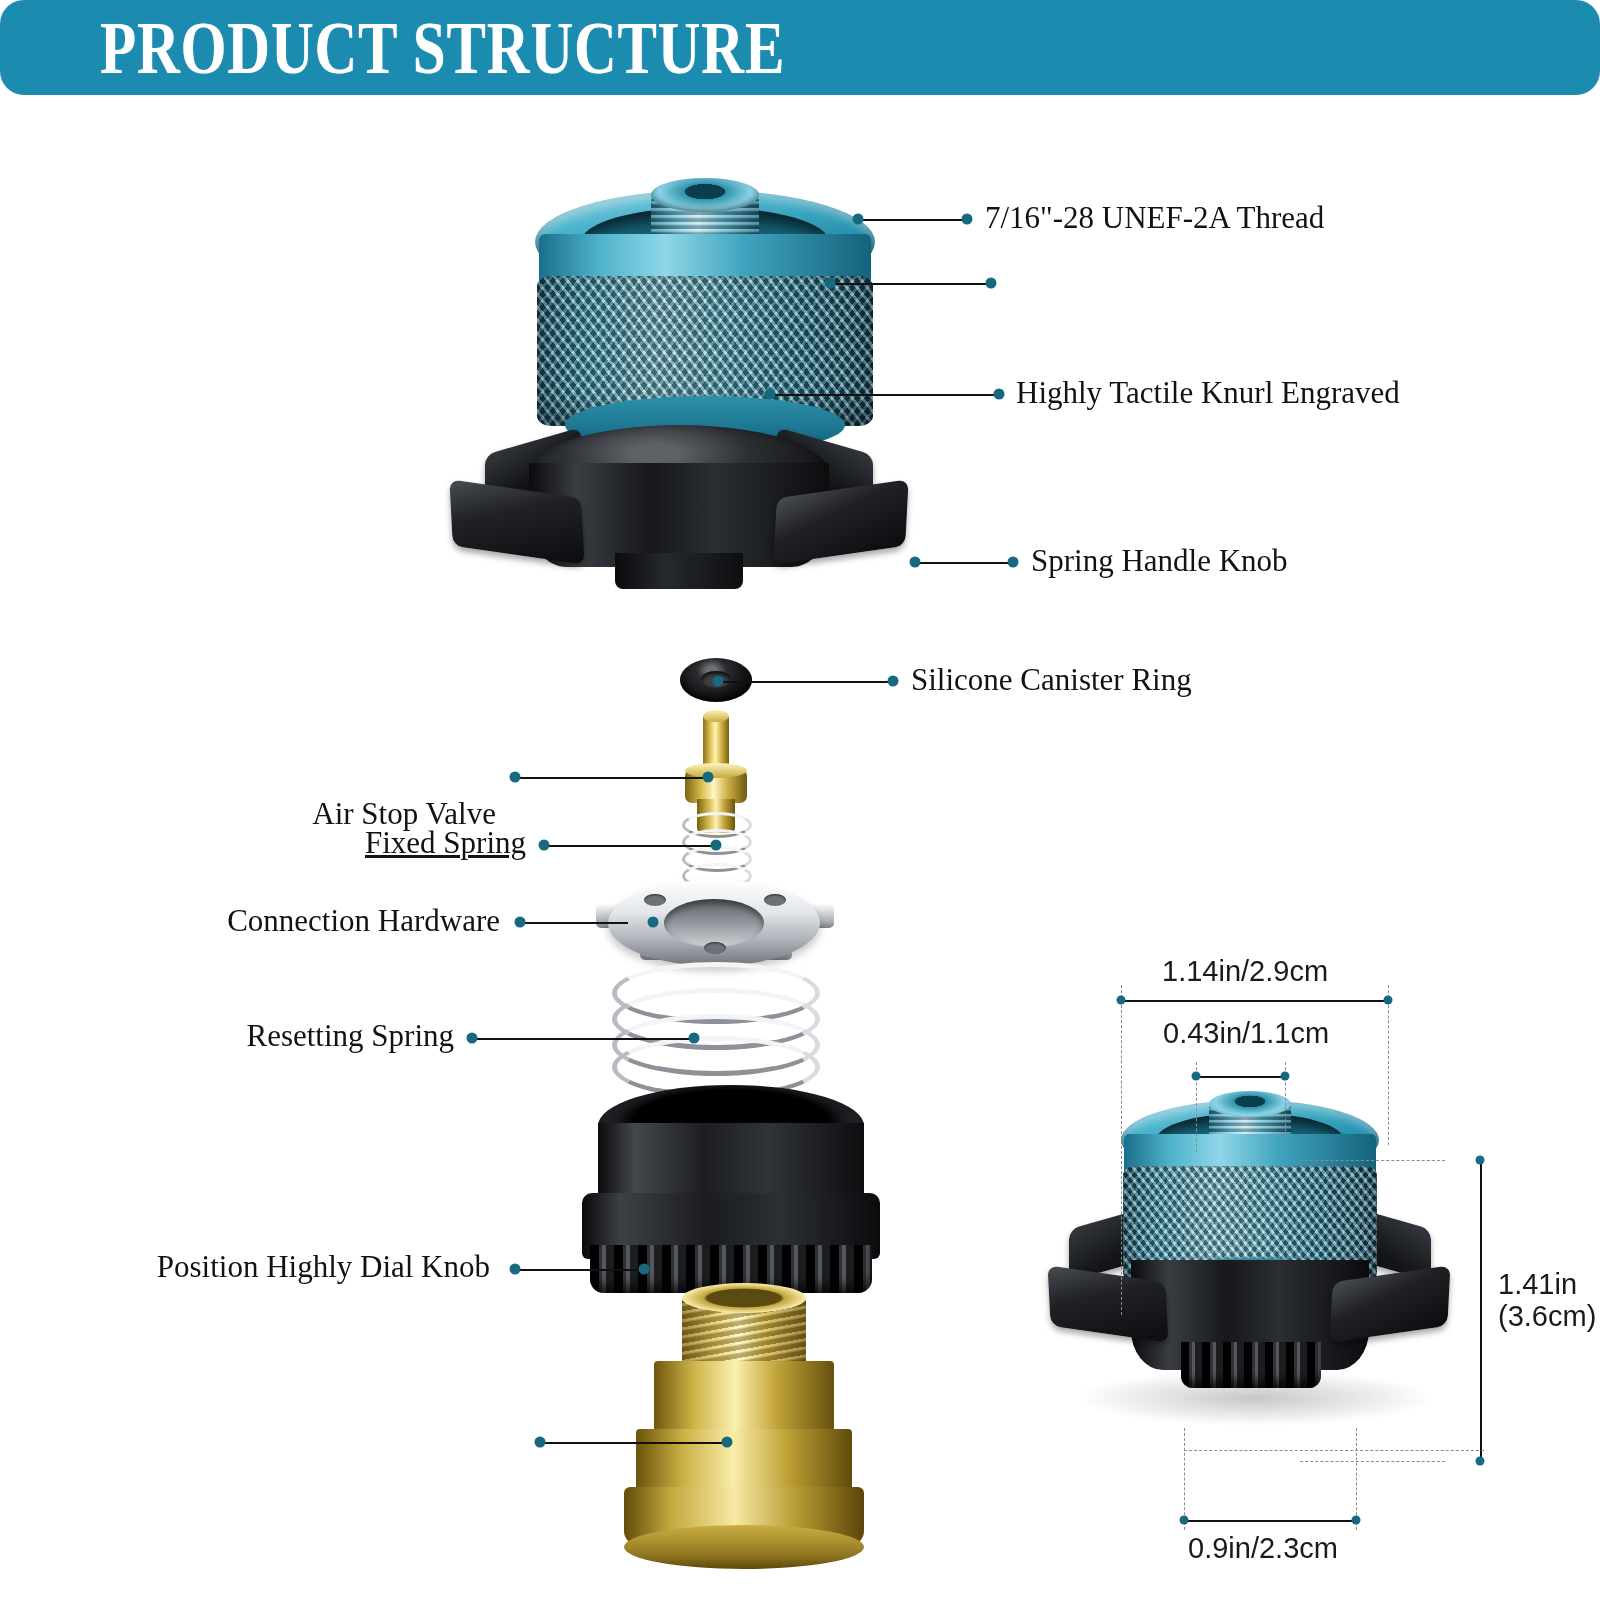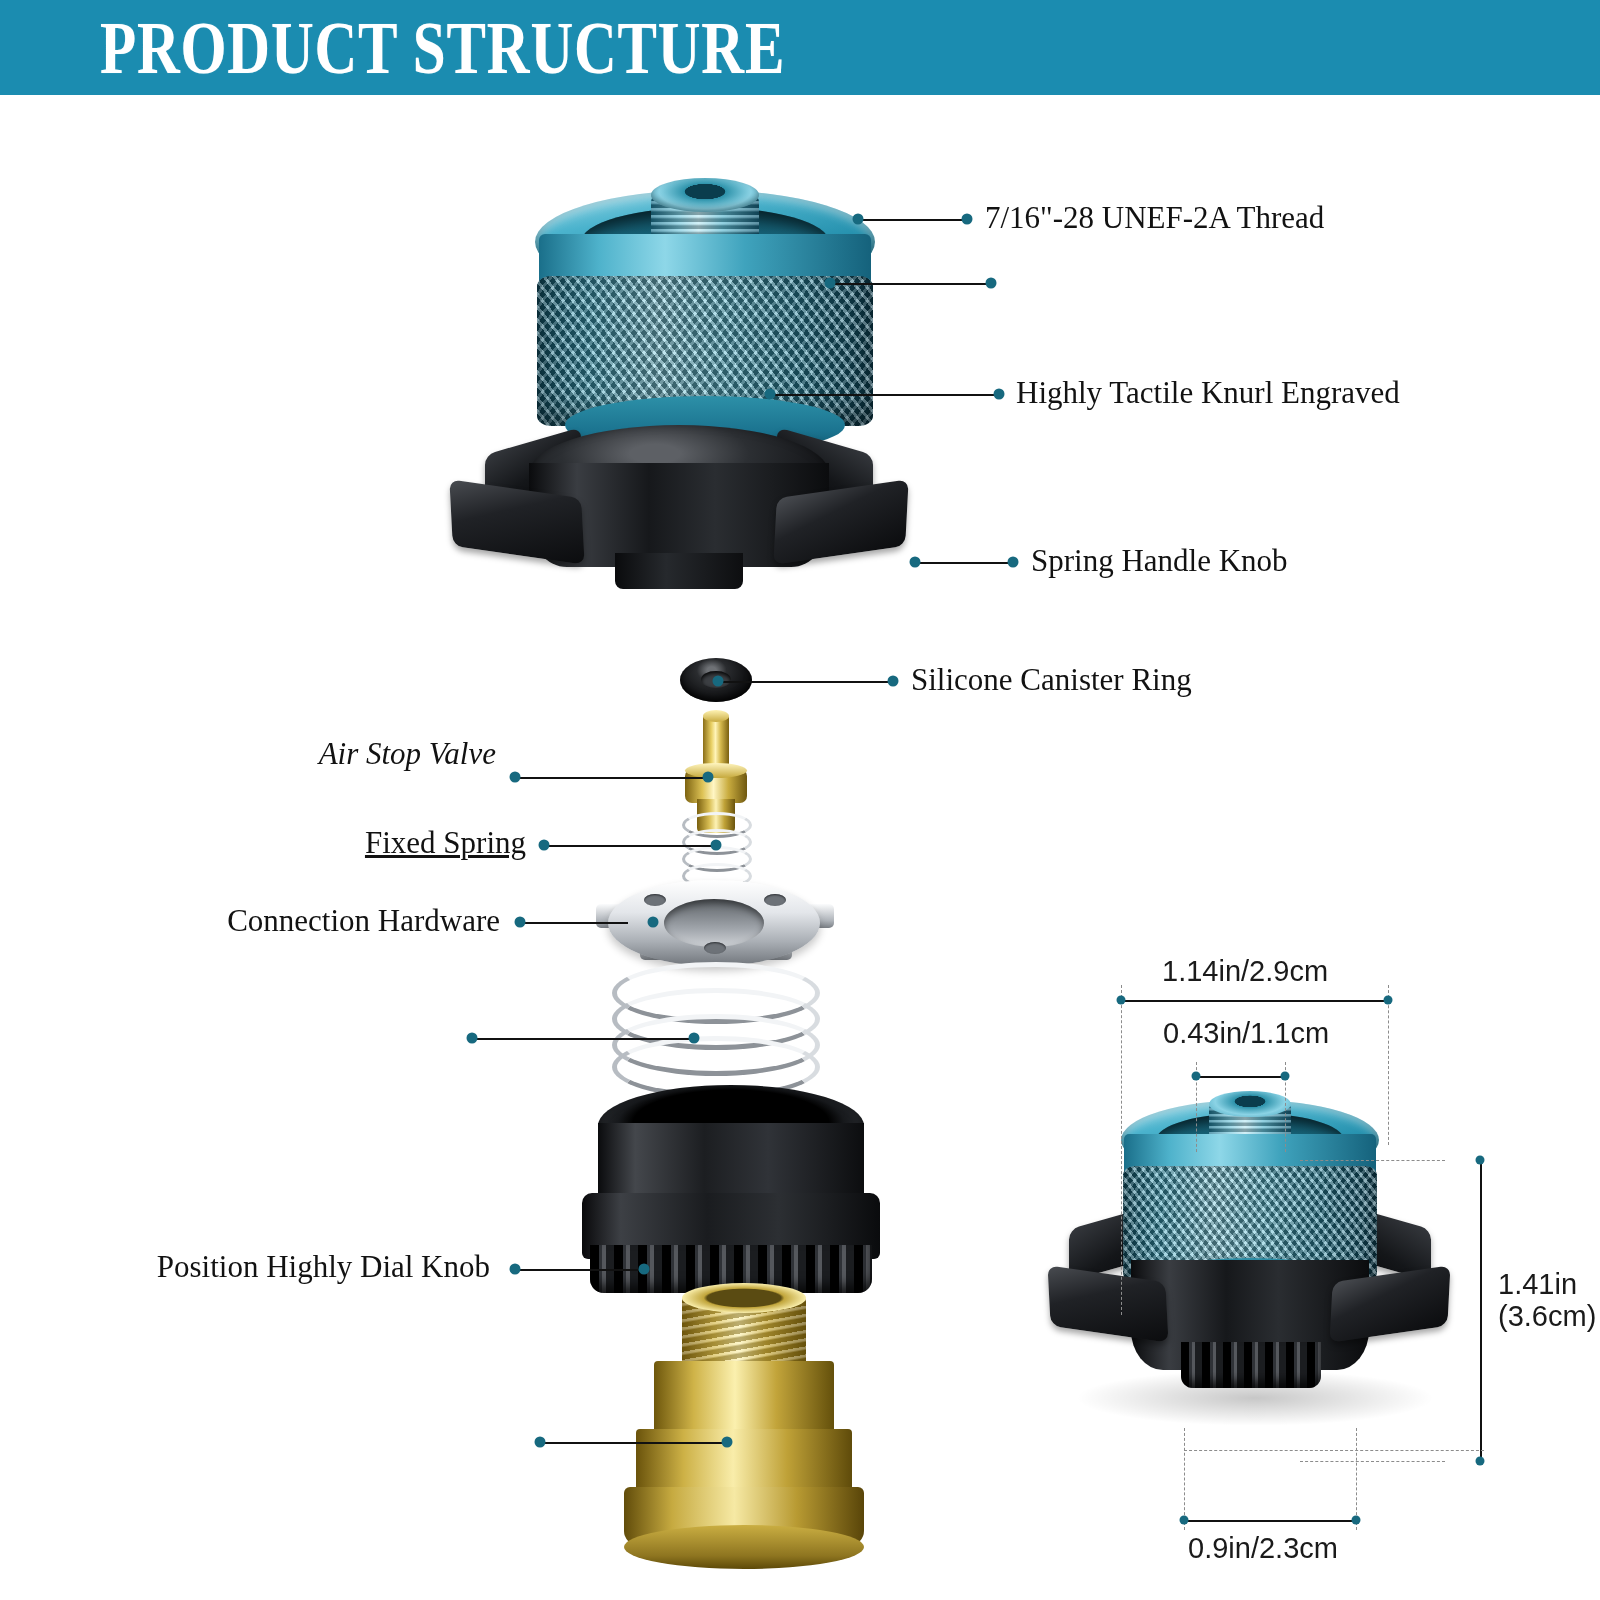--- a/index.html
+++ b/index.html
@@ -8,20 +8,21 @@
     background:#ffffff;
     font-family:"Liberation Serif", serif;
     position:relative;overflow:hidden;
   }
   #root{position:absolute;inset:0;}
 
   
   .header{
     position:absolute;left:0;top:0;width:1600px;height:95px;
     background:#1b8cb0;
+    border-radius:24px;
   }
   .header-title{
     position:absolute;left:100px;top:50%;transform:translateY(-50%);
     color:#ffffff;
     font-family:"Liberation Serif", serif;
     font-weight:bold;
     font-size:74px;
     letter-spacing:1px;
     transform-origin:left center;
     transform:translateY(-50%) scaleX(0.80);
@@ -368,35 +369,36 @@
   <div class="leader" style="left:912px;top:562px;width:102px;"></div>
   <div class="dot" style="left:915px;top:562px;"></div>
   <div class="dot" style="left:1013px;top:562px;"></div>
   <div class="lbl" style="left:1031px;top:543px;">Spring Handle Knob</div>
 
   <div class="leader" style="left:716px;top:681px;width:178px;"></div>
   <div class="dot" style="left:718px;top:681px;"></div>
   <div class="dot" style="left:893px;top:681px;"></div>
   <div class="lbl" style="left:911px;top:662px;">Silicone Canister Ring</div>
 
-  <div class="lbl right" style="left:186px;top:736px;width:310px;font-style:italic;">Air Stop Valve</div>
+  <div class="lbl right" style="left:186px;top:796px;width:310px;">Air Stop Valve</div>
   <div class="leader" style="left:513px;top:777px;width:196px;"></div>
   <div class="dot" style="left:515px;top:777px;"></div>
   <div class="dot" style="left:708px;top:777px;"></div>
 
   <div class="lbl right" style="left:236px;top:825px;width:290px;text-decoration:underline;">Fixed Spring</div>
   <div class="leader" style="left:542px;top:845px;width:175px;"></div>
   <div class="dot" style="left:544px;top:845px;"></div>
   <div class="dot" style="left:716px;top:845px;"></div>
 
   <div class="lbl right" style="left:140px;top:903px;width:360px;">Connection Hardware</div>
   <div class="leader" style="left:518px;top:922px;width:110px;"></div>
   <div class="dot" style="left:520px;top:922px;"></div>
   <div class="dot" style="left:653px;top:922px;"></div>
 
+  <div class="lbl right" style="left:162px;top:1018px;width:292px;">Resetting Spring</div>
   <div class="leader" style="left:470px;top:1038px;width:226px;"></div>
   <div class="dot" style="left:472px;top:1038px;"></div>
   <div class="dot" style="left:694px;top:1038px;"></div>
 
   <div class="lbl right" style="left:60px;top:1249px;width:430px;">Position Highly Dial Knob</div>
   <div class="leader" style="left:513px;top:1269px;width:130px;"></div>
   <div class="dot" style="left:515px;top:1269px;"></div>
   <div class="dot" style="left:644px;top:1269px;"></div>
 
   <div class="leader" style="left:538px;top:1442px;width:190px;"></div>

